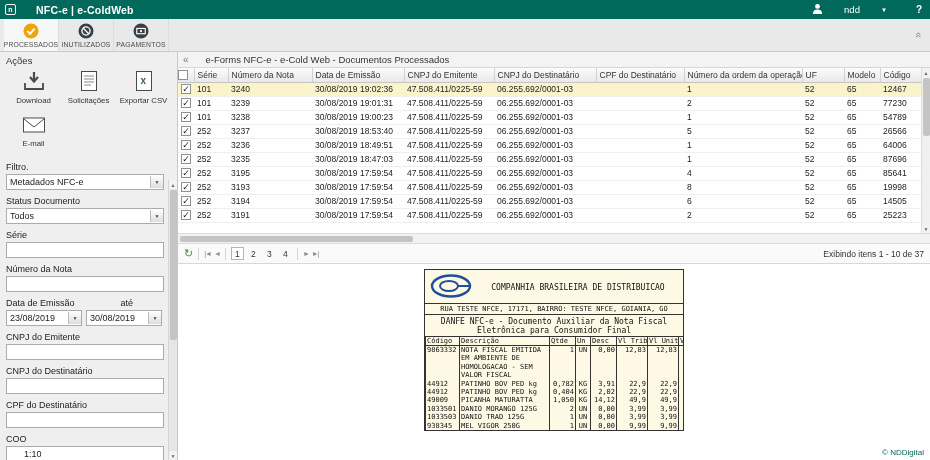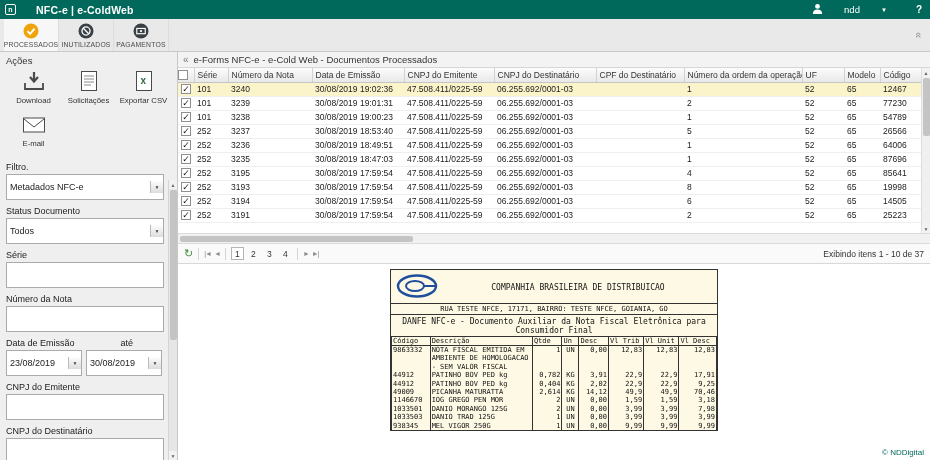--- a/index.html
+++ b/index.html
@@ -29,41 +29,41 @@
   .sidebar { width:178px; background:#EFEFEF; border-right:1px solid #C8C8C8; position:relative; padding:3px 0 0 6px; }
   .panel-title { font-size:9.5px; color:#333; margin-bottom:2px; }
 
   .actions-grid { display:grid; grid-template-columns:55px 55px 55px; row-gap:6px; margin-top:2px; }
   .action-btn { display:flex; flex-direction:column; align-items:center; gap:2px; cursor:pointer; padding:2px 0; }
   .action-btn .alabel { font-size:7.8px; color:#333; white-space:nowrap; }
 
   .filters { margin-top:12px; padding-right:13px; }
   .flabel { display:block; font-size:9px; color:#222; margin:6px 0 2px; }
   .flabel.first { margin-top:0; }
-  .field { width:100%; height:26px; background:#fff; border:1px solid #ABABAB; font-size:9px; padding:0 3px; display:flex; align-items:center; color:#222; font-family:"Liberation Sans", sans-serif; }
+  .field { width:100%; height:16px; background:#fff; border:1px solid #ABABAB; font-size:9px; padding:0 3px; display:flex; align-items:center; color:#222; font-family:"Liberation Sans", sans-serif; }
   input.field { outline:none;padding-left:17px; }
   .select { justify-content:space-between; cursor:pointer; padding-right:0; }
   .dd { width:13px; height:12px; background:linear-gradient(#FDFDFD,#DDDDDD); border-left:1px solid #BBB; display:flex; align-items:center; justify-content:center; font-size:5px; color:#444; }
   .daterow { display:flex; gap:4px; }
   .daterow .select { width:76px; }
   .datelabels { display:flex; }
   .datelabels .ate { margin-left:46px; }
   .search-btn { display:block; margin:12px 13px 0 auto; width:66px; height:17px; background:linear-gradient(#FBFBFB,#DEDEDE); border:1px solid #9A9A9A; border-radius:2px; font-size:9px; color:#222; cursor:pointer; font-family:"Liberation Sans", sans-serif; }
 
   
   .side-scroll { position:absolute; right:0; top:128px; bottom:0; width:9px; background:#E6E6E6; border-left:1px solid #D5D5D5; }
   .sb-arrow { height:9px; display:flex; align-items:center; justify-content:center; font-size:5px; color:#666; background:#F2F2F2; cursor:pointer; }
   .sb-arrow.bottom { position:absolute; bottom:0; left:0; right:0; }
   .side-scroll .sb-thumb { position:absolute; top:10px; left:1px; width:7px; height:150px; background:#C4C4C4; border-radius:2px; cursor:grab; }
 
   
   .content { flex:1; display:flex; flex-direction:column; background:#fff; min-width:0; }
   .content-header { height:16px; background:#F3F3F3; border-bottom:1px solid #D7D7D7; display:flex; align-items:center; gap:5px; padding:0 5px; color:#333; }
   .chev { color:#777; font-size:10px; cursor:pointer; }
-  .content-title { font-size:9.5px; color:#333; }
+  .content-title { font-size:9.5px; color:#333;margin-left:12px; }
 
   .grid-wrap { position:relative; height:165px; overflow:hidden; }
   .grid-viewport { position:absolute; left:0; top:0; right:9px; bottom:0; overflow:hidden; }
   table.grid { border-collapse:collapse; table-layout:fixed; width:764px; font-size:8.5px; }
   .grid th { height:14px; background:linear-gradient(#FCFCFC,#E8E8E8); border-right:1px solid #D2D2D2; border-bottom:1px solid #C5C5C5; font-weight:normal; text-align:left; padding:0 3px; color:#333; white-space:nowrap; overflow:hidden; }
   .grid td { height:14px; border-bottom:1px solid #EFEFEF; padding:0 3px; white-space:nowrap; overflow:hidden; color:#222; cursor:default; }
   .grid tr.selected td { background:#FBF3C9; }
   .col-check { text-align:center; padding:0 !important; }
   .rowcheck, .headcheck { display:inline-block; width:10px; height:10px; border:1px solid #8F8F8F; background:#fff; line-height:9px; font-size:9px; color:#1C1C1C; text-align:center; vertical-align:middle; cursor:pointer; }
 
@@ -80,21 +80,21 @@
   .pager .refresh { color:#3C8A3C; font-size:11px; cursor:pointer; }
   .pager .sep { width:1px; height:12px; background:#D5D5D5; margin:0 2px; }
   .pg-arrow { color:#8A8A8A; font-size:7px; cursor:pointer; letter-spacing:-1px; }
   .page { min-width:13px; height:13px; display:flex; align-items:center; justify-content:center; cursor:pointer; color:#333; }
   .page.current { background:#fff; border:1px solid #B5B5B5; }
   .pager .status { margin-left:auto; color:#333; }
 
   
   .preview-area { flex:1; position:relative; background:#fff; display:flex; justify-content:center; overflow:hidden; }
   .receipt-clip { margin-top:5px; height:192px; overflow:hidden; }
-  .receipt { width:328px; border:1px solid #333; background:#FDF9E4; font-family:"DejaVu Sans Mono", monospace; color:#111; }
+  .receipt { width:260px; border:1px solid #333; background:#FDF9E4; font-family:"DejaVu Sans Mono", monospace; color:#111; }
   .r-head { display:flex; gap:4px; padding:3px 4px 2px; align-items:center; }
   .r-head-text { flex:1; text-align:center; }
   .r-company { font-size:8px; white-space:nowrap; }
   .r-cnpj { font-size:7px; white-space:nowrap; }
   .r-address { text-align:center; font-size:7px; padding:1px 2px; border-top:1px solid #333; border-bottom:1px solid #333; white-space:nowrap; }
   .r-title { text-align:center; font-weight:normal; font-size:8px; padding:2px 8px 1px; }
   .r-note { text-align:center; font-size:7.5px; padding-bottom:2px; }
   table.r-items { width:100%; border-collapse:collapse; font-size:7px; table-layout:fixed; }
   .r-items th { border:1px solid #333; font-weight:normal; text-align:left; padding:0 1px; white-space:nowrap; overflow:hidden; }
   .r-items td { border-left:1px solid #333; border-right:1px solid #333; padding:0 1px; vertical-align:top; line-height:1.2; overflow:hidden; }
@@ -530,36 +530,26 @@
                     <td class="rc2">0,404</td>
                     <td class="rc3">KG</td>
                     <td class="rc4">2,02</td>
                     <td class="rc5">22,9</td>
                     <td class="rc6">22,9</td>
                     <td class="rc7">9,25</td>
                   </tr>
                   <tr>
                     <td class="rc0">49009</td>
                     <td class="rc1">PICANHA MATURATTA</td>
-                    <td class="rc2">2,614</td>
+                    <td class="rc2">1,050</td>
                     <td class="rc3">KG</td>
                     <td class="rc4">14,12</td>
                     <td class="rc5">49,9</td>
                     <td class="rc6">49,9</td>
                     <td class="rc7">70,46</td>
-                  </tr>
-                  <tr>
-                    <td class="rc0">1146670</td>
-                    <td class="rc1">IOG GREGO PEN MOR</td>
-                    <td class="rc2">2</td>
-                    <td class="rc3">UN</td>
-                    <td class="rc4">0,00</td>
-                    <td class="rc5">1,59</td>
-                    <td class="rc6">1,59</td>
-                    <td class="rc7">3,18</td>
                   </tr>
                   <tr>
                     <td class="rc0">1033501</td>
                     <td class="rc1">DANIO MORANGO 125G</td>
                     <td class="rc2">2</td>
                     <td class="rc3">UN</td>
                     <td class="rc4">0,00</td>
                     <td class="rc5">3,99</td>
                     <td class="rc6">3,99</td>
                     <td class="rc7">7,98</td>

